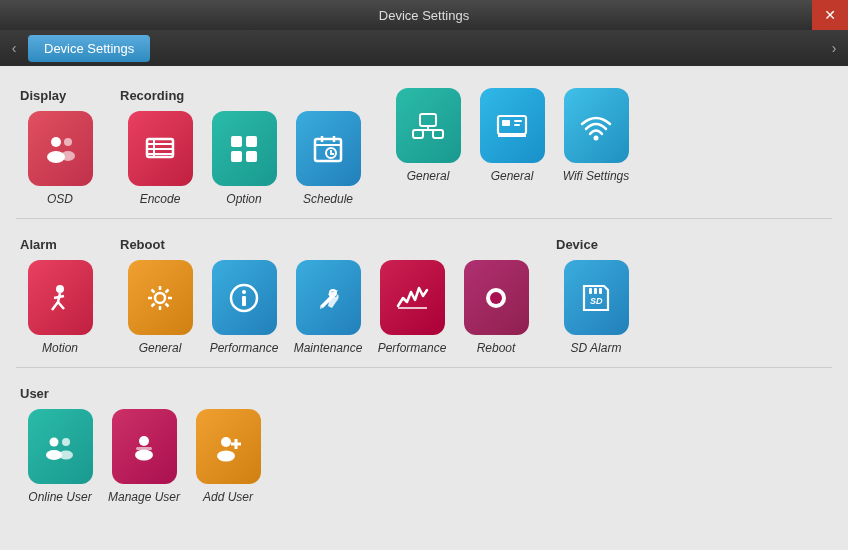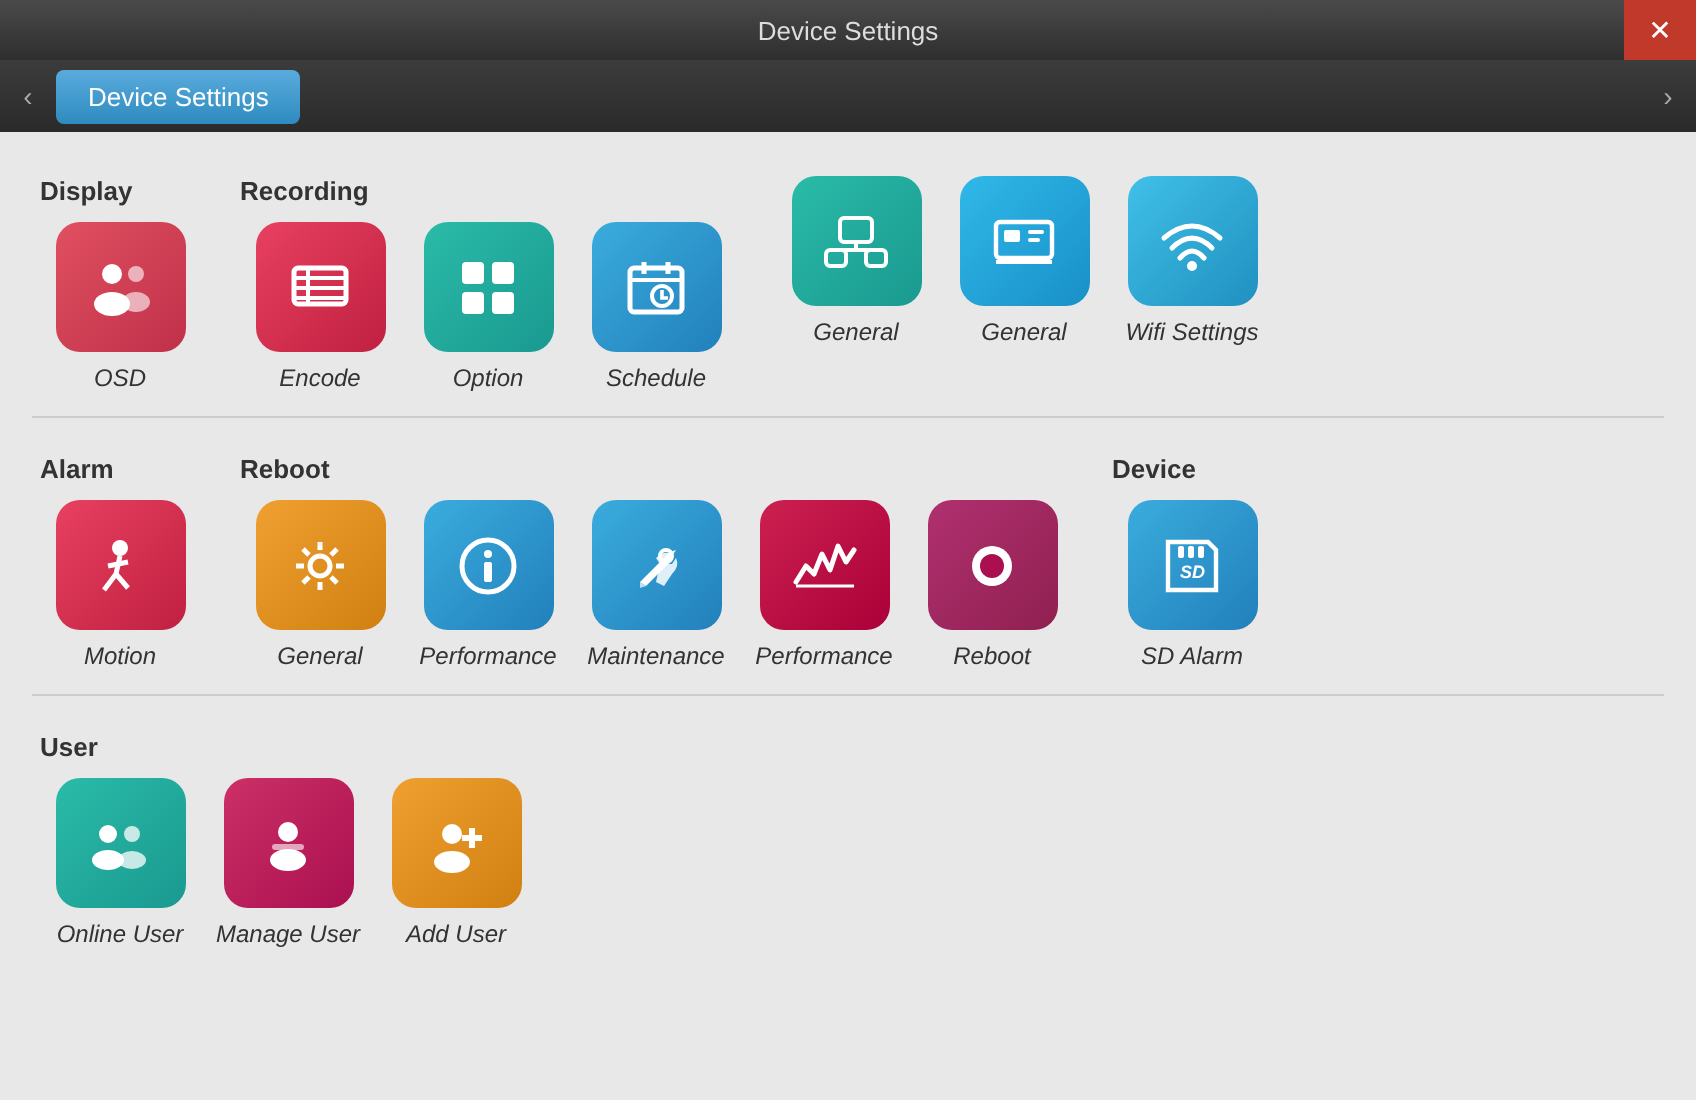--- a/index.html
+++ b/index.html
@@ -100,21 +100,21 @@
     
     .icon-item {
       display: flex;
       flex-direction: column;
       align-items: center;
       width: 80px;
       cursor: pointer;
     }
     .icon-box {
       width: 65px;
-      height: 65px;
+      height: 75px;
       border-radius: 12px;
       display: flex;
       align-items: center;
       justify-content: center;
       margin-bottom: 6px;
     }
     .icon-label {
       font-size: 12px;
       color: #333;
       text-align: center;

